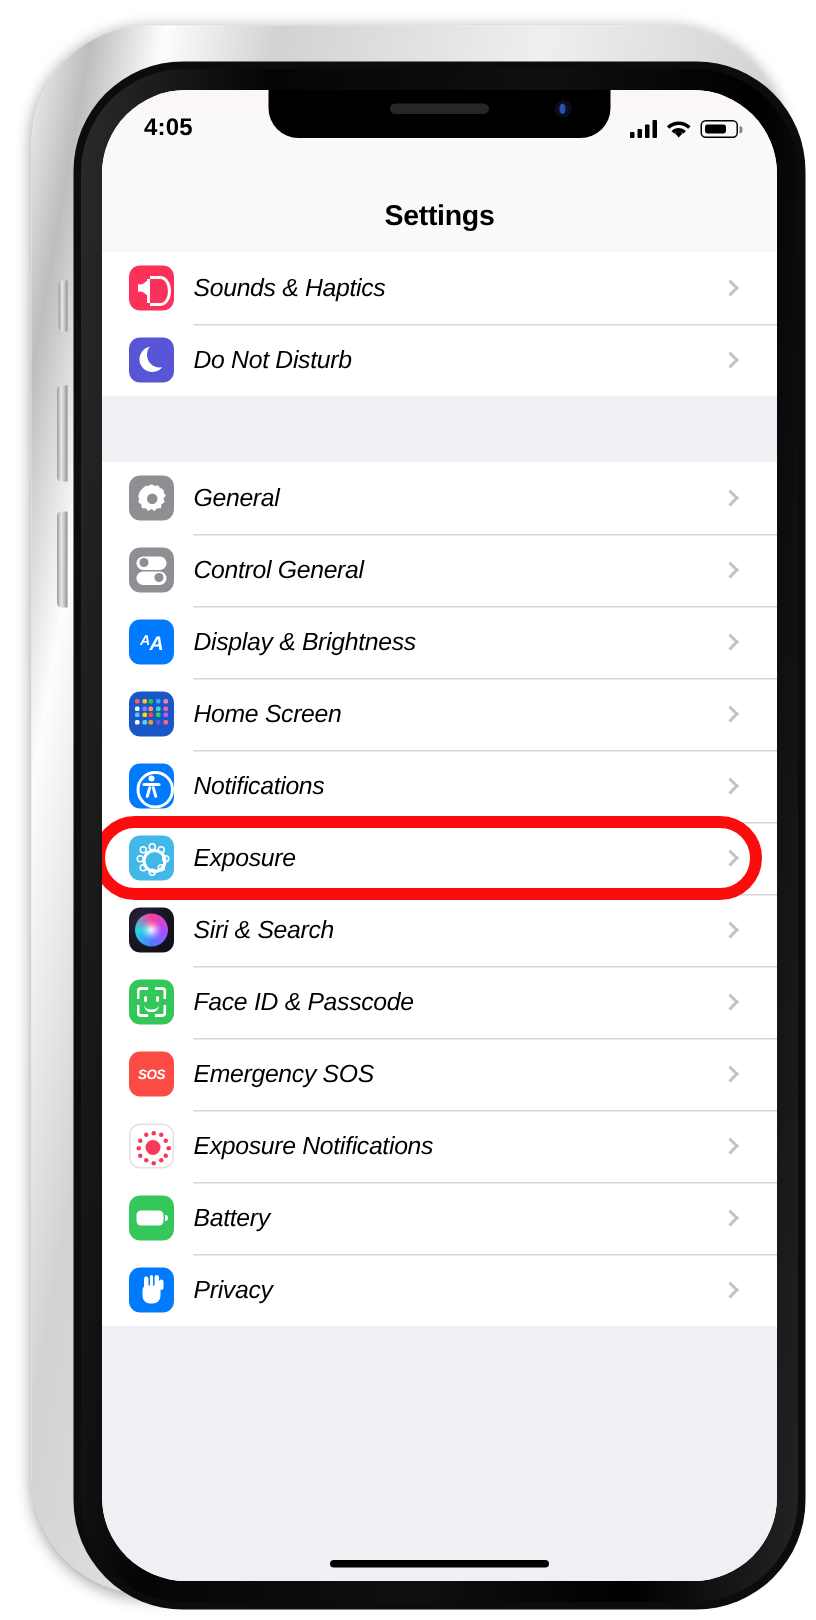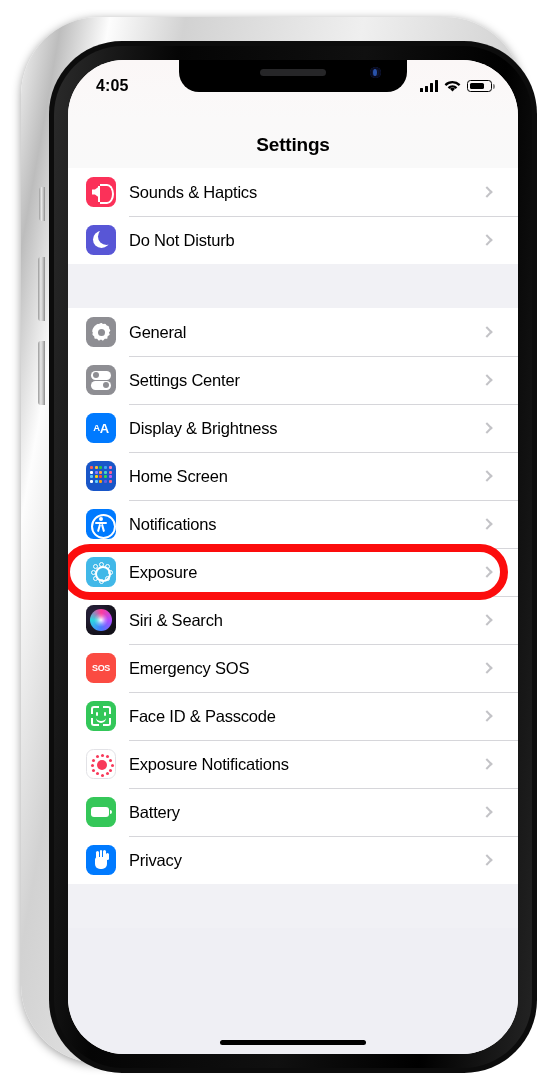--- a/index.html
+++ b/index.html
@@ -75,21 +75,21 @@
   
   .navbar {
     position:absolute; top:0; left:0; right:0; height:108px; z-index:20;
     background:linear-gradient(#fbf7f7,#faf9f9 55%,#f9f9f9);
     display:flex; align-items:flex-end; justify-content:center; padding-bottom:12px;
   }
   .nav-title { font-size:19px; font-weight:bold; color:#000; letter-spacing:-.2px; }
 
   
   .list-scroll { position:absolute; top:108px; left:0; right:0; bottom:0;
-    background:#efeff4; overflow:hidden; }
+    background:#efeff4; overflow:hidden;font-style:italic; }
   .group { background:#fff; }
   .gap { height:44px; background:#f1f1f5; }
 
   .row { position:relative; display:flex; align-items:center; height:48px;
     padding-left:18px; background:#fff; }
   .row + .row .rowline { content:""; position:absolute; left:61px; right:0; top:0;
     height:1px; background:#d6d6da; }
   .icon { width:30px; height:30px; border-radius:7.5px; flex:0 0 30px;
     position:relative; overflow:hidden; }
   .label { margin-left:13px; font-size:16.5px; color:#000; letter-spacing:-.2px;
@@ -293,21 +293,21 @@
             <div class="chev"></div>
           </div>
           <div class="row">
             <div class="rowline"></div>
             <div class="icon ic-cc">
               <div class="cc-pill a"></div>
                 <div class="cc-knob a"></div>
               <div class="cc-pill b"></div>
                 <div class="cc-knob b"></div>
             </div>
-            <div class="label">Settings Center</div>
+            <div class="label">Control General</div>
             <div class="chev"></div>
           </div>
           <div class="row">
             <div class="rowline"></div>
             <div class="icon ic-display">
               <span class="sml">A</span>
                 <span class="big">A</span>
             </div>
             <div class="label">Display &amp; Brightness</div>
             <div class="chev"></div>
@@ -370,38 +370,38 @@
             <div class="chev"></div>
           </div>
           <div class="row">
             <div class="rowline"></div>
             <div class="icon ic-siri"></div>
             <div class="label">Siri &amp; Search</div>
             <div class="chev"></div>
           </div>
           <div class="row">
             <div class="rowline"></div>
-            <div class="icon ic-sos">
-              <span>SOS</span>
-            </div>
-            <div class="label">Emergency SOS</div>
-            <div class="chev"></div>
-          </div>
-          <div class="row">
-            <div class="rowline"></div>
             <div class="icon ic-faceid">
               <div class="fi-c tl"></div>
                 <div class="fi-c tr"></div>
               <div class="fi-c bl"></div>
                 <div class="fi-c br"></div>
               <div class="fi-eye l"></div>
                 <div class="fi-eye r"></div>
               <div class="fi-mouth"></div>
             </div>
             <div class="label">Face ID &amp; Passcode</div>
+            <div class="chev"></div>
+          </div>
+          <div class="row">
+            <div class="rowline"></div>
+            <div class="icon ic-sos">
+              <span>SOS</span>
+            </div>
+            <div class="label">Emergency SOS</div>
             <div class="chev"></div>
           </div>
           <div class="row">
             <div class="rowline"></div>
             <div class="icon ic-expo" id="expoicon">
                 <div class="ex-d" style="left: 23.5px; top: 13.5px;"></div>
                 <div class="ex-d" style="left: 22.1603px; top: 18.5px;"></div>
                 <div class="ex-d" style="left: 18.5px; top: 22.1603px;"></div>
                 <div class="ex-d" style="left: 13.5px; top: 23.5px;"></div>
                 <div class="ex-d" style="left: 8.5px; top: 22.1603px;"></div>

